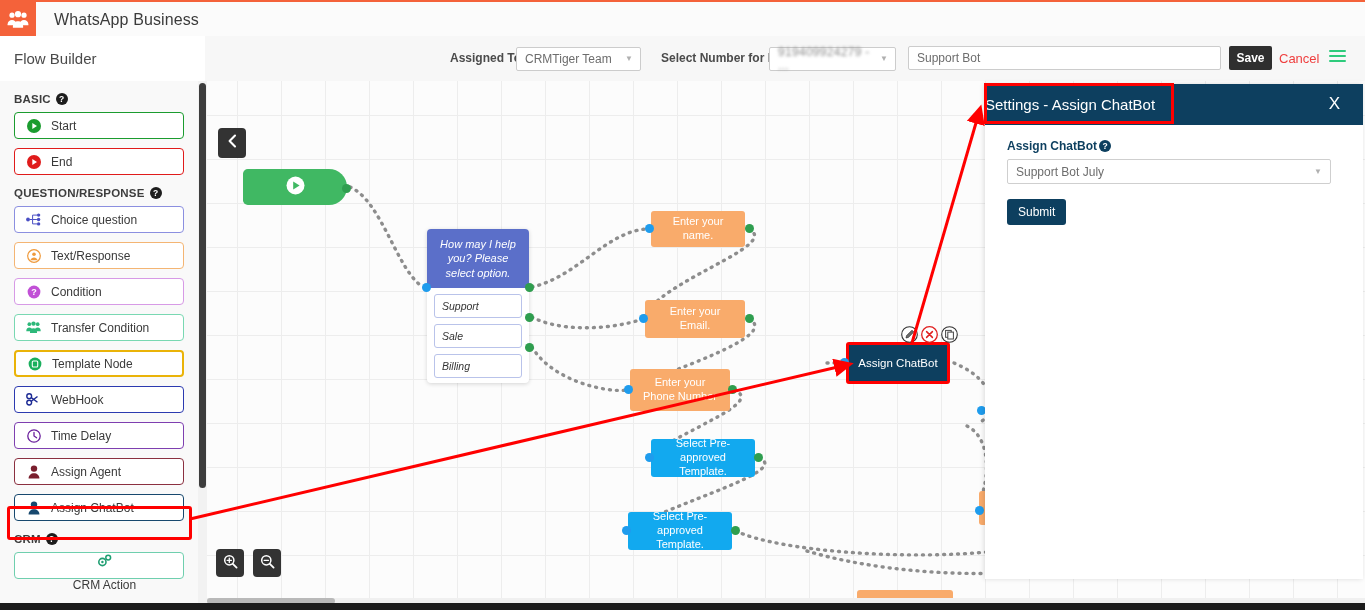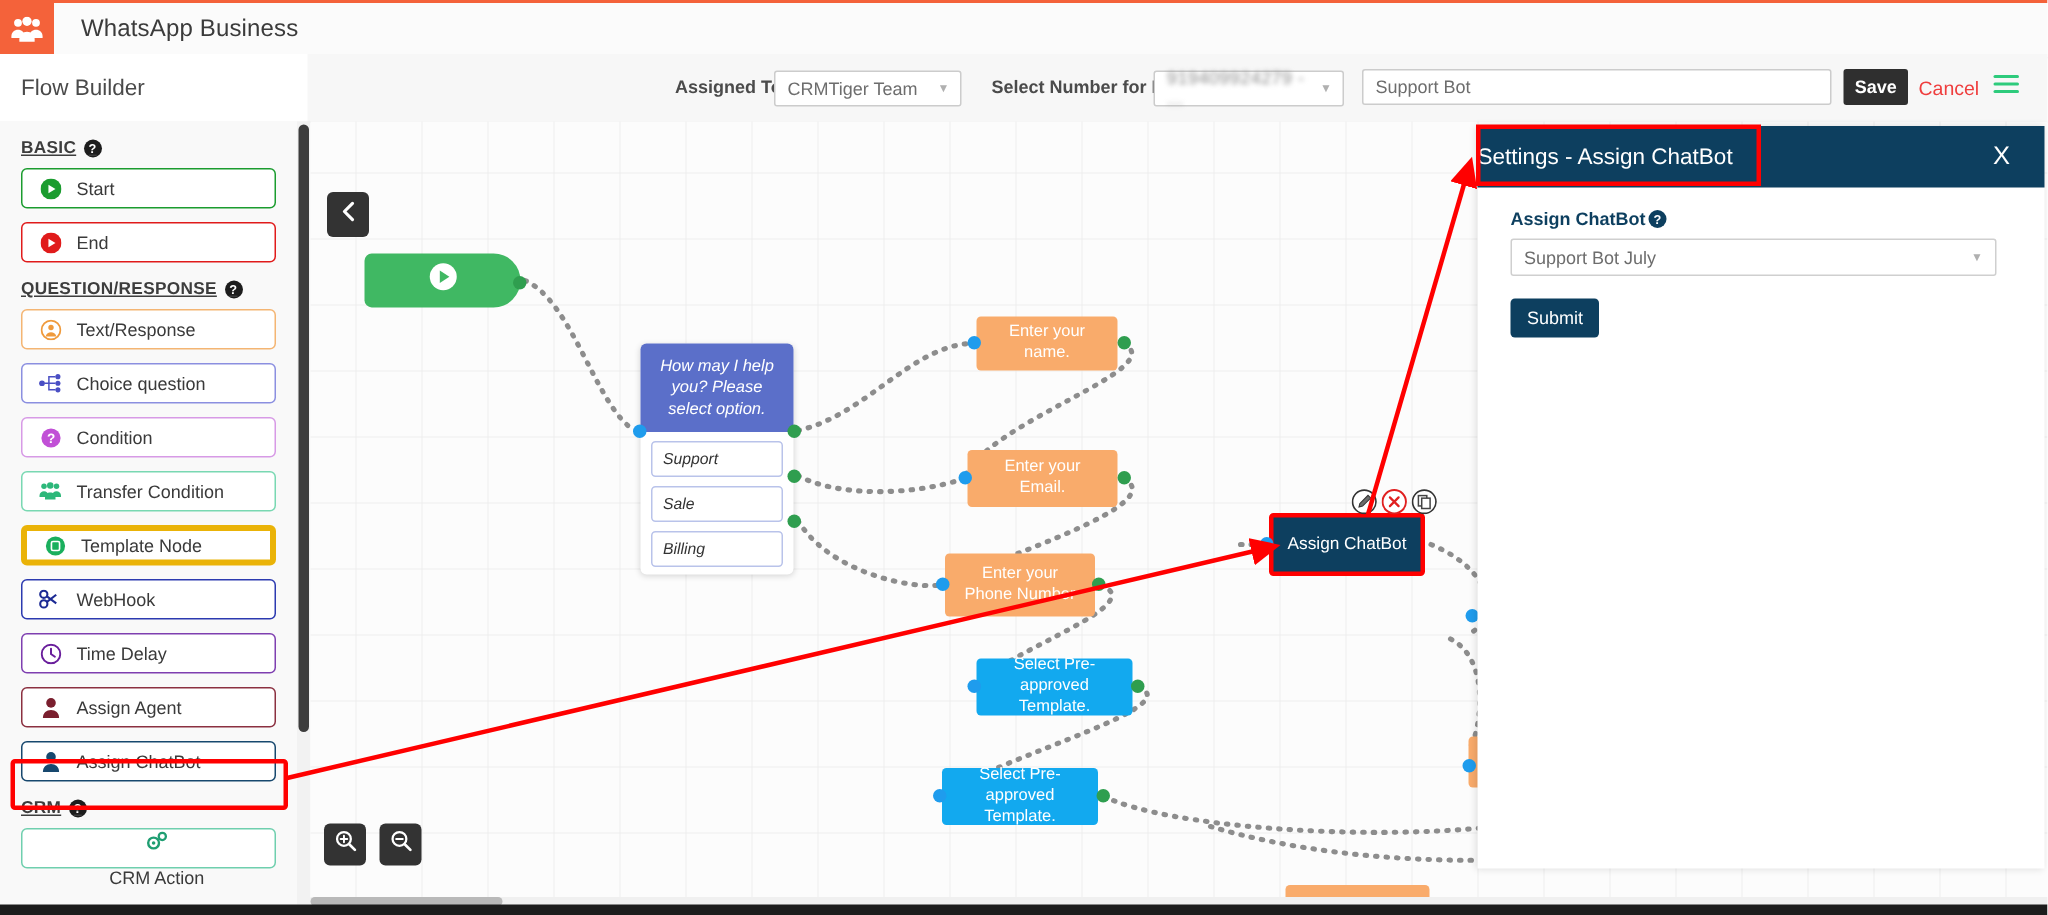--- a/index.html
+++ b/index.html
@@ -73,21 +73,21 @@
   }
   #sidebar-scroll-track{
     position:absolute;left:198px;top:81px;width:9px;height:522px;background:#f2f2f2;
   }
   #sidebar-scroll-thumb{
     position:absolute;left:199px;top:83px;width:7px;height:405px;background:#3d3d3d;
     border-radius:4px;cursor:pointer;
   }
   .group-title{
     font-size:11.5px;font-weight:bold;color:#3d3d3d;margin:12px 0 7px 14px;
-    display:flex;align-items:center;gap:5px;letter-spacing:.2px;text-decoration:underline;
+    display:flex;align-items:center;gap:5px;letter-spacing:.2px;
   }
   .help-dot{
     display:inline-flex;align-items:center;justify-content:center;
     width:12px;height:12px;border-radius:50%;background:#1d1d1d;color:#fff;
     font-size:8.5px;font-weight:bold;font-style:normal;line-height:1;
     cursor:pointer;
   }
   .node-item{
     margin:0 14px 9px 14px;height:27px;background:#fff;border-radius:4px;
     display:flex;align-items:center;gap:10px;padding-left:11px;
@@ -270,42 +270,42 @@
         </svg>
     </span>
     <span>End</span>
   </div>
 
   <div class="group-title">
     <span>QUESTION/RESPONSE</span>
     <i class="help-dot">?</i>
   </div>
 
-  <div class="node-item" style="border:1px solid #f4b573;">
-    <span class="ico">
-      <svg width="14" height="14" viewBox="0 0 14 14">
-          <circle cx="7" cy="7" r="6.3" fill="none" stroke="#ef9a3c" stroke-width="1.2"></circle>
-          <circle cx="7" cy="5.3" r="1.8" fill="#ef9a3c"></circle>
-          <path d="M3.4 11.3c.5-2 2-2.8 3.6-2.8s3.1.8 3.6 2.8z" fill="#ef9a3c"></path>
-        </svg>
-    </span>
-    <span>Text/Response</span>
-  </div>
-
   <div class="node-item" style="border:1px solid #8b8fe0;">
     <span class="ico">
       <svg width="15" height="13" viewBox="0 0 15 13">
         <circle cx="2" cy="6.5" r="1.9" fill="#4a4fc4"></circle>
         <circle cx="12.6" cy="2.1" r="1.7" fill="#4a4fc4"></circle>
         <circle cx="12.6" cy="6.5" r="1.7" fill="#4a4fc4"></circle>
         <circle cx="12.6" cy="10.9" r="1.7" fill="#4a4fc4"></circle>
         <path d="M3.6 6.5h3M6.6 6.5V2.1h4.4M6.6 6.5v4.4h4.4M6.6 6.5h4.3" stroke="#4a4fc4" stroke-width="1" fill="none"></path>
       </svg>
     </span>
     <span>Choice question</span>
+  </div>
+
+  <div class="node-item" style="border:1px solid #f4b573;">
+    <span class="ico">
+      <svg width="14" height="14" viewBox="0 0 14 14">
+          <circle cx="7" cy="7" r="6.3" fill="none" stroke="#ef9a3c" stroke-width="1.2"></circle>
+          <circle cx="7" cy="5.3" r="1.8" fill="#ef9a3c"></circle>
+          <path d="M3.4 11.3c.5-2 2-2.8 3.6-2.8s3.1.8 3.6 2.8z" fill="#ef9a3c"></path>
+        </svg>
+    </span>
+    <span>Text/Response</span>
   </div>
 
   <div class="node-item" style="border:1px solid #d79ae6;">
     <span class="ico">
       <svg width="14" height="14" viewBox="0 0 14 14">
           <circle cx="7" cy="7" r="6.4" fill="#c150d6"></circle>
           <text x="7" y="10.4" font-size="9" font-weight="bold" fill="#ffffff" text-anchor="middle" font-family="Liberation Sans">?</text>
         </svg>
     </span>
     <span>Condition</span>
@@ -318,21 +318,21 @@
           <circle cx="14" cy="3.5" r="2.2" fill="#2db87a"></circle>
           <circle cx="9" cy="2.8" r="2.6" fill="#2db87a"></circle>
         <path d="M0.4 11c0-2.3 1.7-3.6 3.6-3.6s3.6 1.3 3.6 3.6v1H0.4z" fill="#2db87a"></path>
         <path d="M10.4 11c0-2.3 1.7-3.6 3.6-3.6s3.6 1.3 3.6 3.6v1h-7.2z" fill="#2db87a"></path>
         <path d="M4.8 12.7c0-2.6 1.9-4.2 4.2-4.2s4.2 1.6 4.2 4.2v1.4H4.8z" fill="#2db87a"></path>
       </svg>
     </span>
     <span>Transfer Condition</span>
   </div>
 
-  <div class="node-item" style="border:4px solid #eab308;">
+  <div class="node-item" style="border:2px solid #eab308;">
     <span class="ico">
       <svg width="14" height="14" viewBox="0 0 14 14">
           <circle cx="7" cy="7" r="6.4" fill="#1aaf5d"></circle>
           <rect x="4.3" y="4" width="5.4" height="6" rx="1" fill="none" stroke="#ffffff" stroke-width="1.1"></rect>
         </svg>
     </span>
     <span>Template Node</span>
   </div>
 
   <div class="node-item" style="border:1px solid #2c3ab0;">

